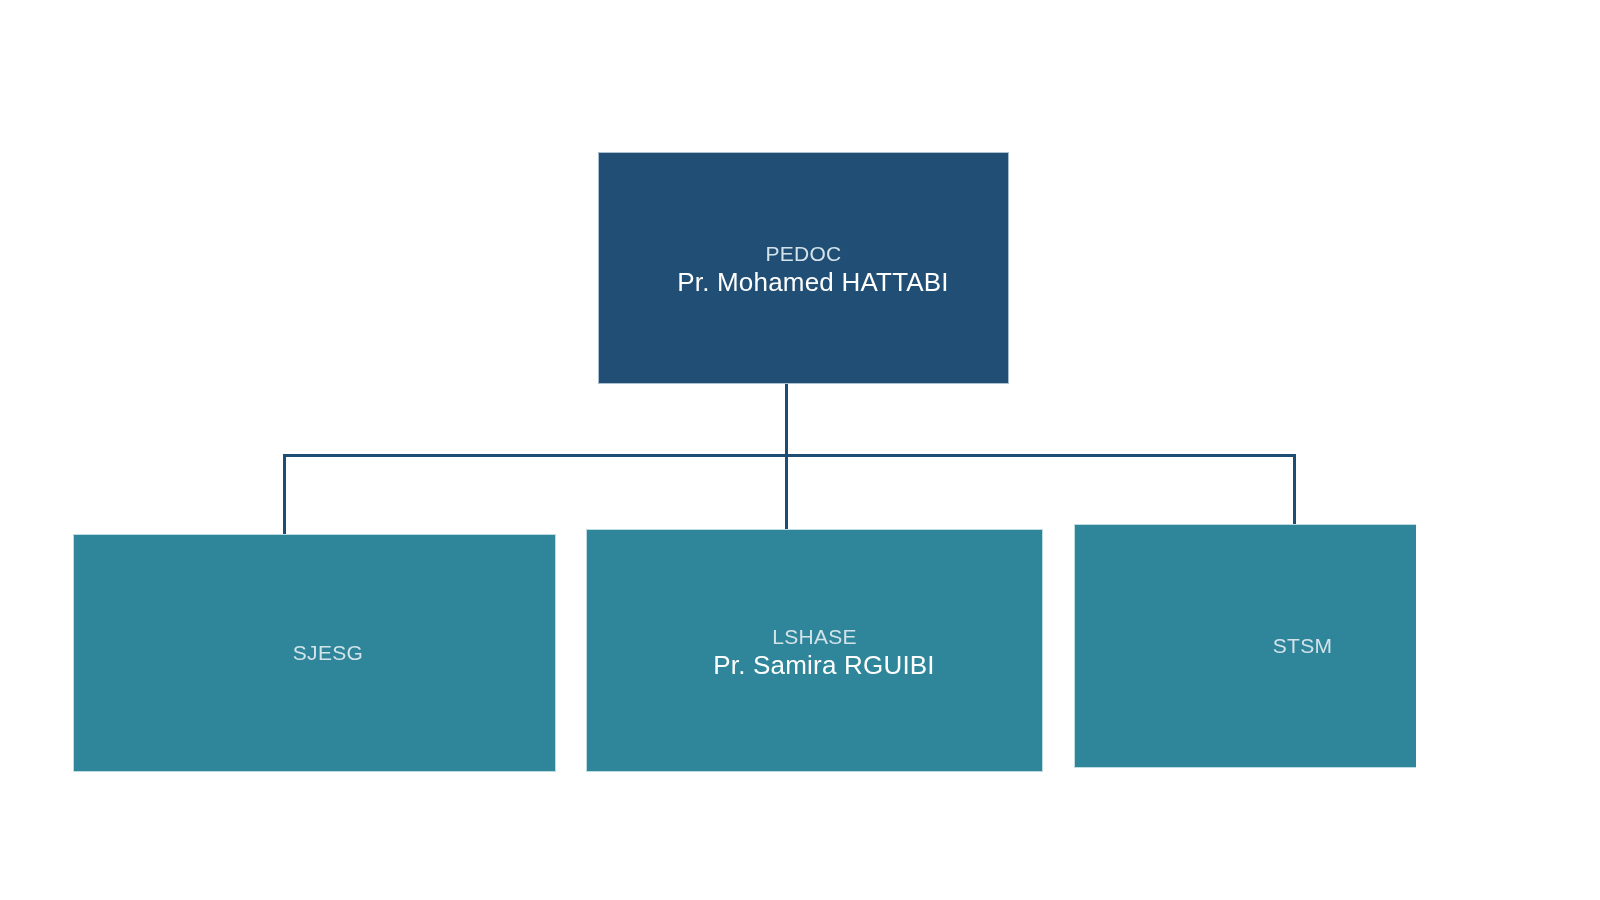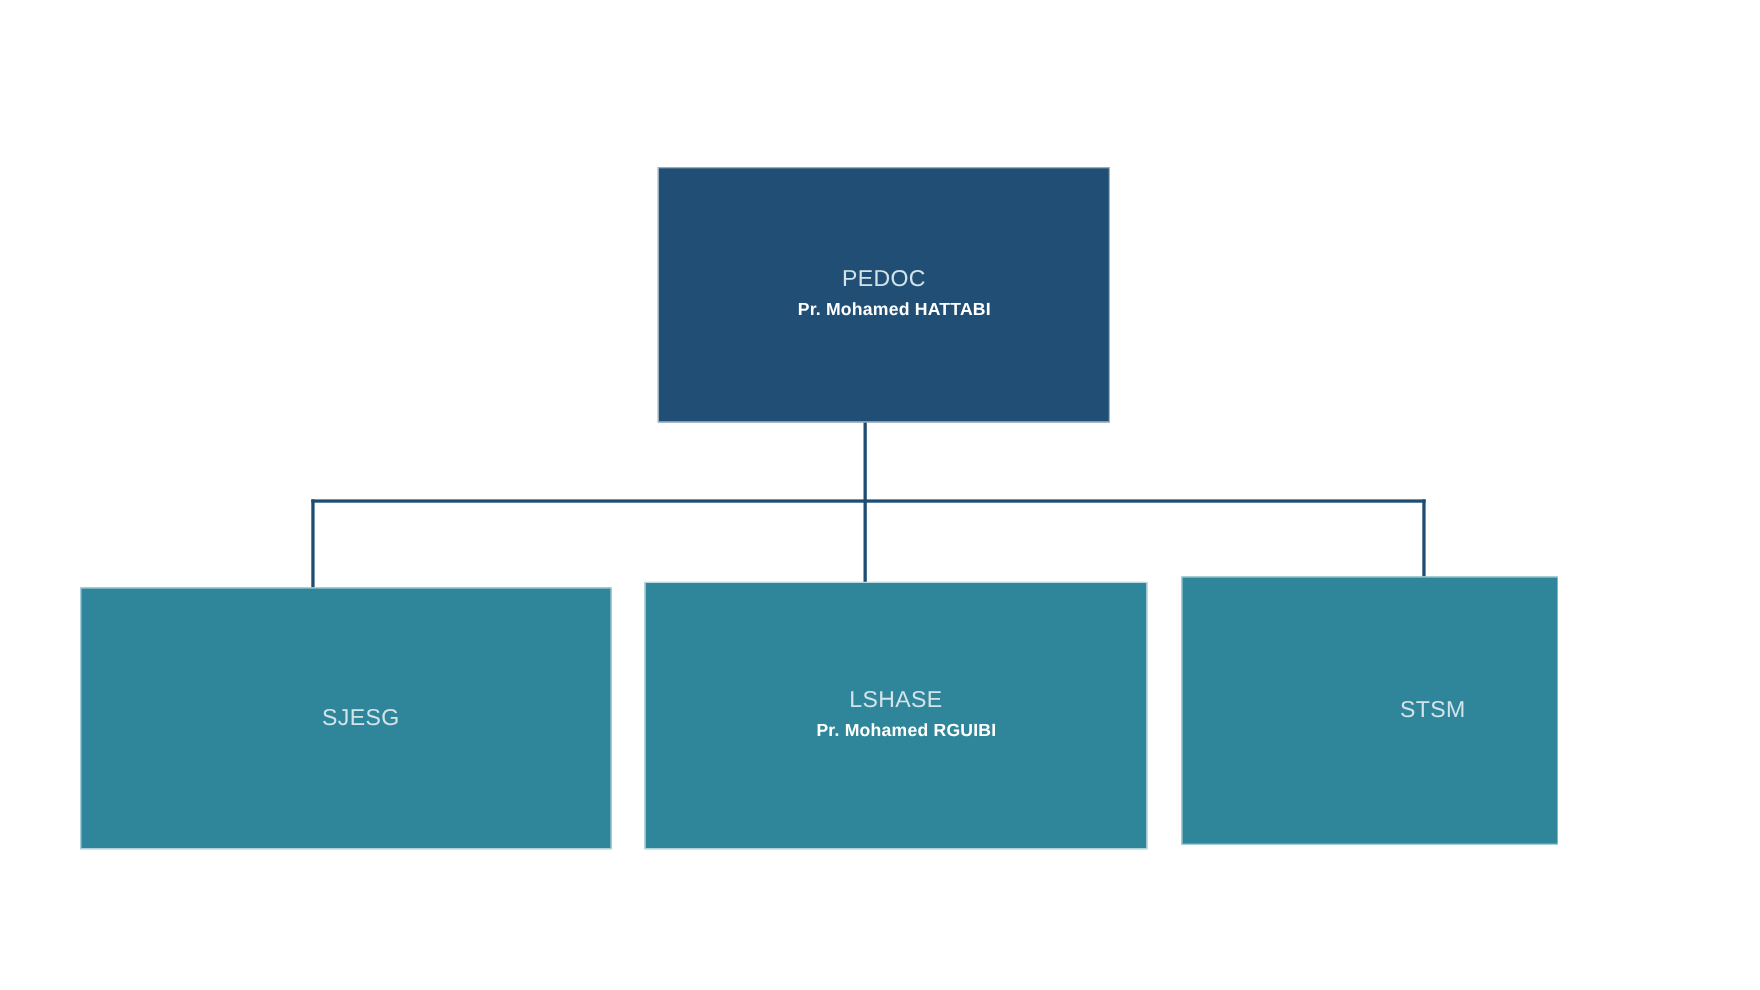--- a/index.html
+++ b/index.html
@@ -36,23 +36,23 @@
   }
   .node .abbr {
     color: var(--title-text, #d3e3ea);
     font-size: 21px;
     line-height: 28px;
     font-weight: 400;
     letter-spacing: 0.3px;
   }
   .node .head {
     color: var(--name-text, #ffffff);
-    font-size: 16px;
+    font-size: 26px;
     line-height: 28px;
-    font-weight: 700;
+    font-weight: 400;
     letter-spacing: 0.2px;
     margin-left: 19px;
   }
 
   
   #node-pedoc  { left: 598px;  top: 152px; width: 411px; height: 232px; }
   #node-sjesg  { left: 73px;   top: 534px; width: 483px; height: 238px; padding-left: 27px; }
   #node-lshase { left: 586px;  top: 529px; width: 457px; height: 243px; }
   #node-stsm   { left: 1074px; top: 524px; width: 457px; height: 244px; gap: 32px; }
 
@@ -81,20 +81,20 @@
     <div class="head">Pr. Mohamed HATTABI</div>
   </div>
 
   <div class="node node-child" id="node-sjesg">
     <div class="abbr">SJESG</div>
     <div class="head"></div>
   </div>
 
   <div class="node node-child" id="node-lshase">
     <div class="abbr">LSHASE</div>
-    <div class="head">Pr. Mohamed RGUIBI</div>
+    <div class="head">Pr. Samira RGUIBI</div>
   </div>
 
   <div class="node node-child" id="node-stsm">
     <div class="abbr">STSM</div>
   </div>
 
 </div>
 
 </body></html>

